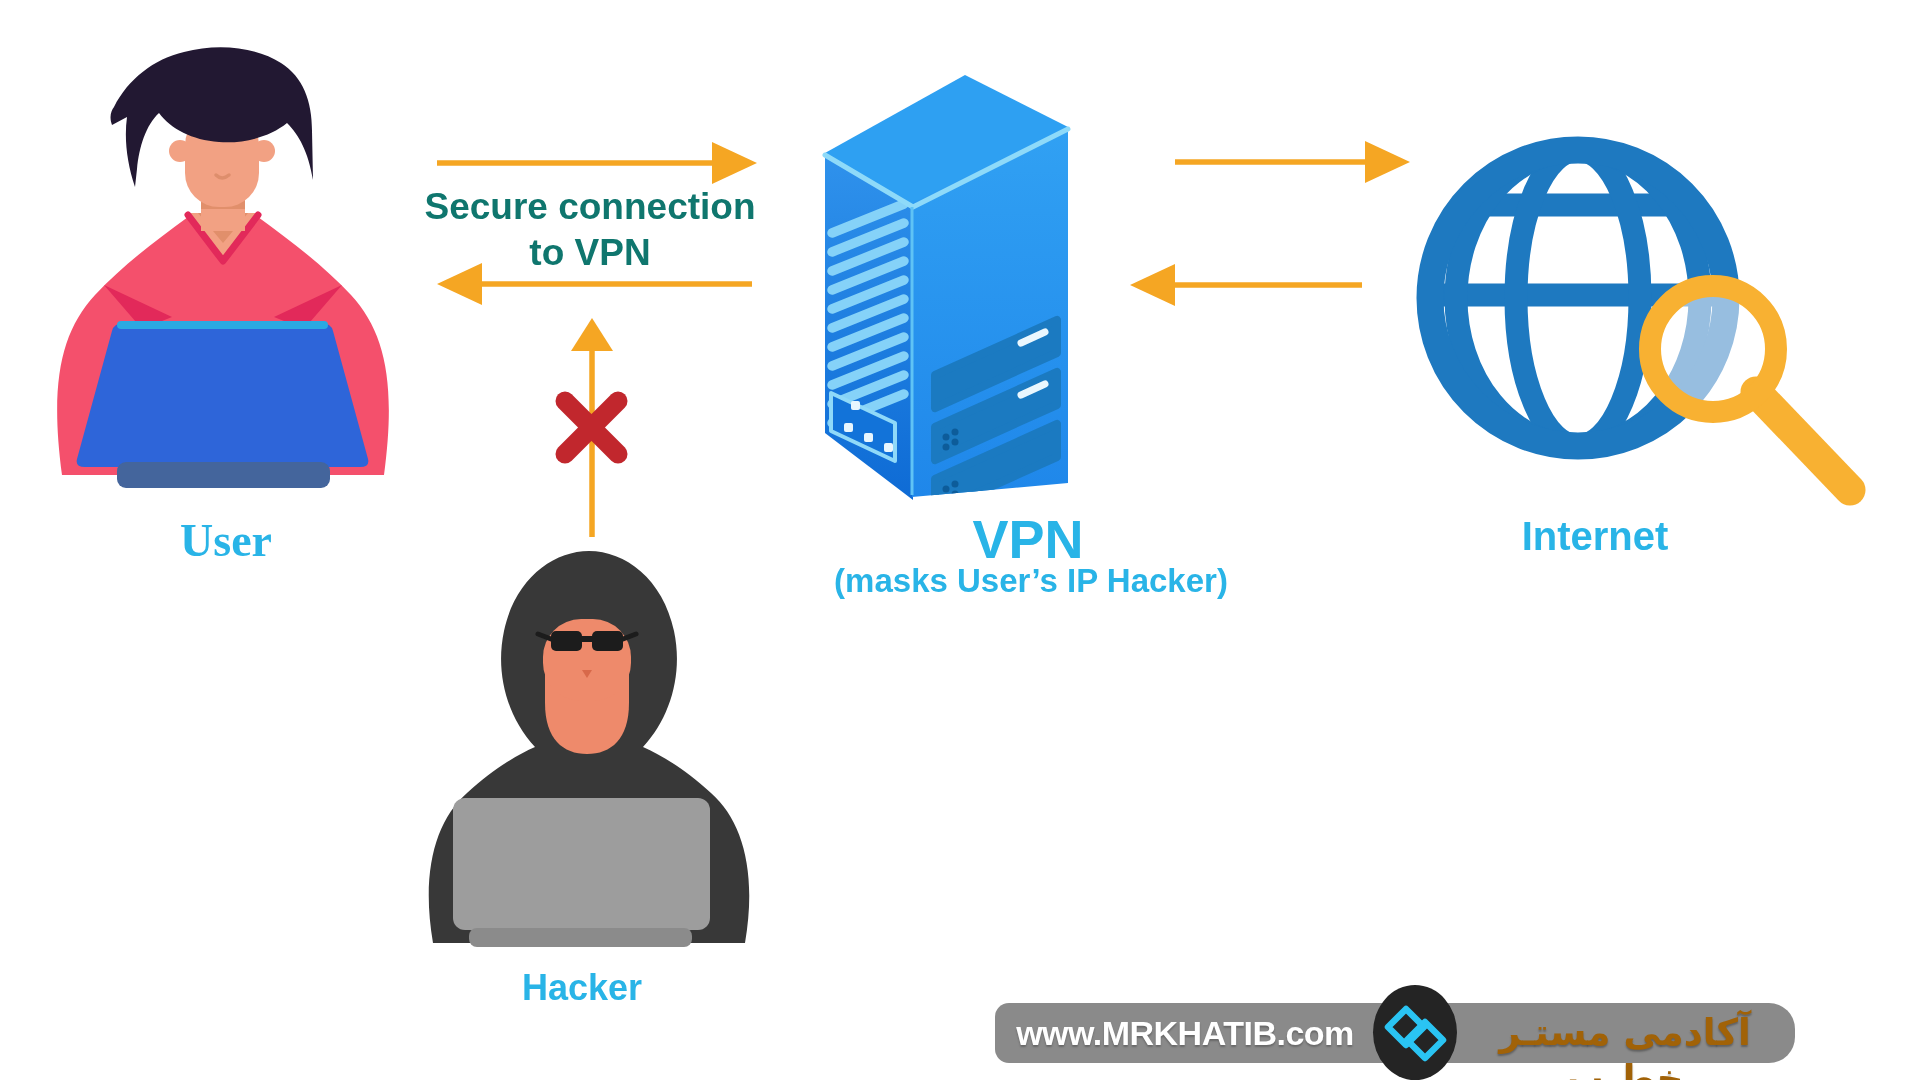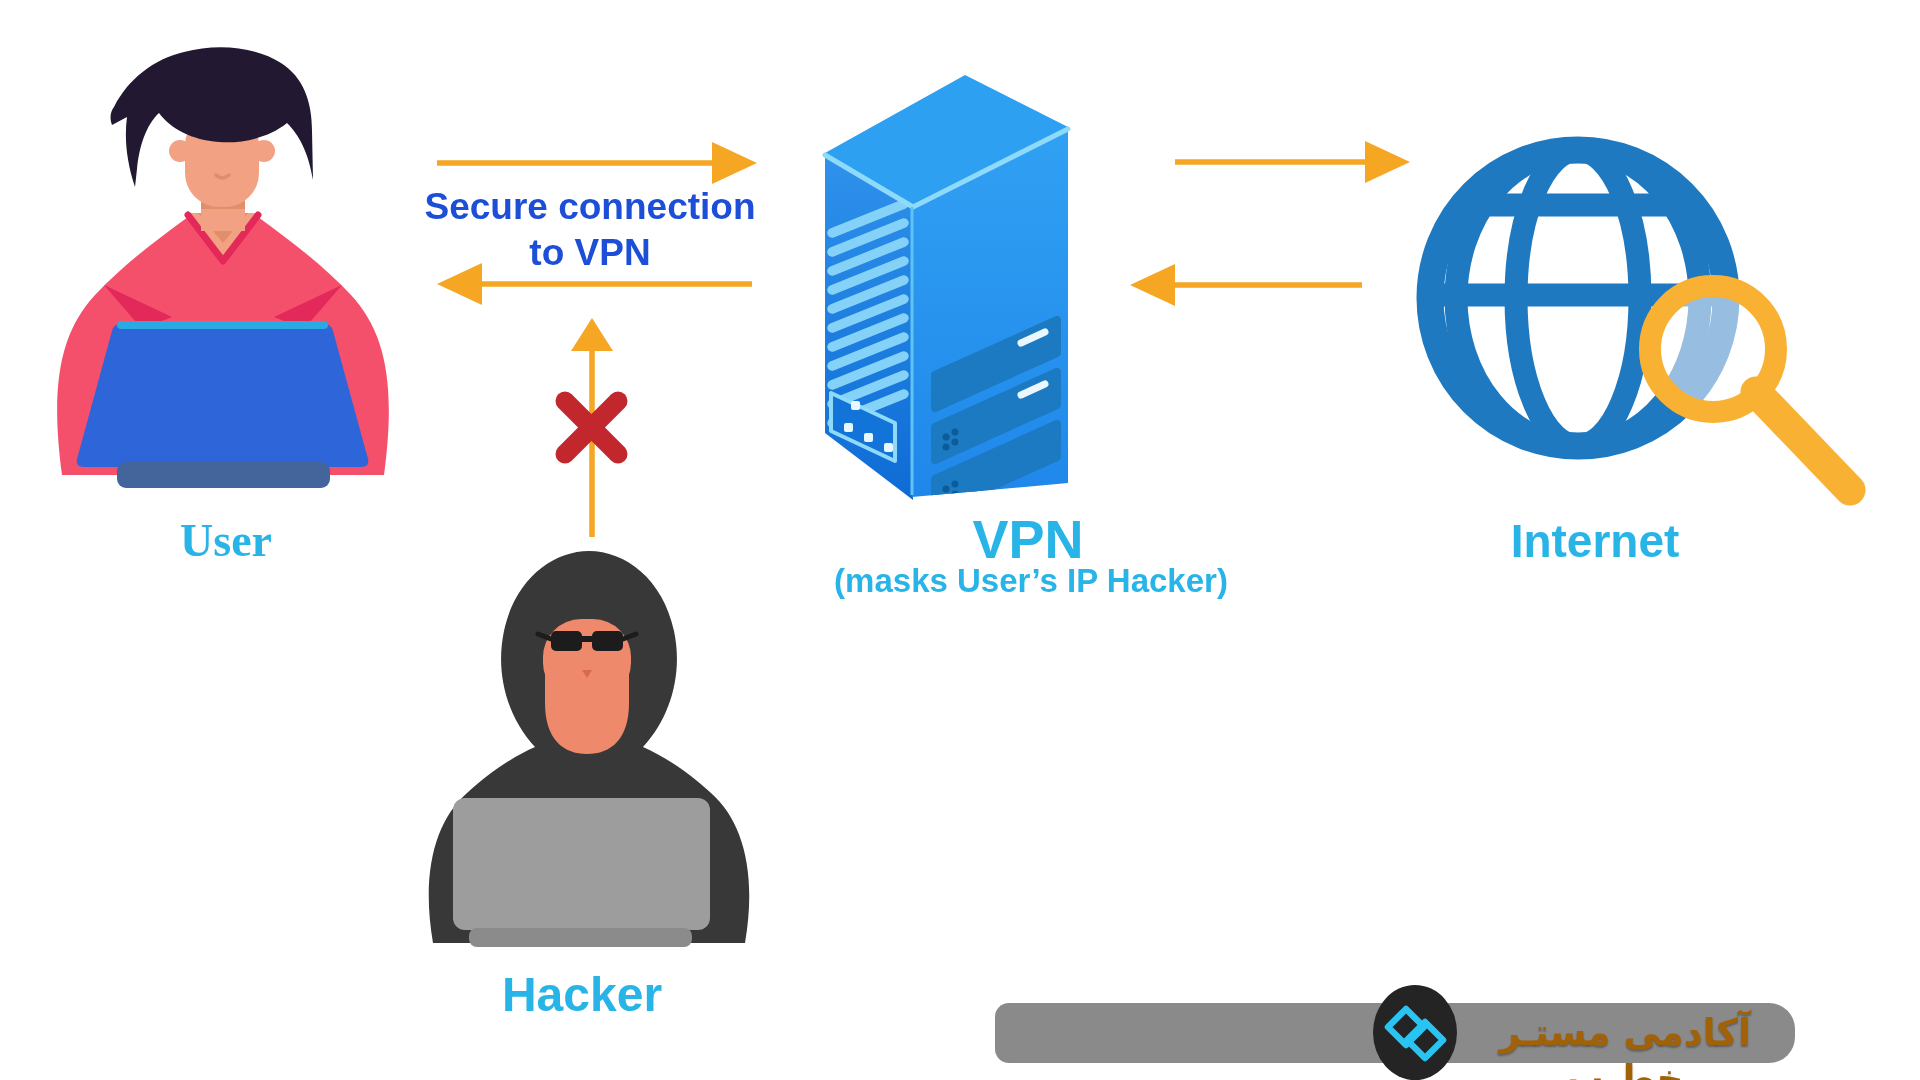--- a/index.html
+++ b/index.html
@@ -2,21 +2,21 @@
 <html lang="en"><head>
 <meta charset="utf-8">
 <title>VPN Diagram</title>
 <style>
   html,body{margin:0;padding:0;background:#ffffff;}
   #canvas{position:relative;width:1920px;height:1080px;background:#ffffff;overflow:hidden;
           font-family:"Liberation Sans",sans-serif;}
   .abs{position:absolute;}
   .node-label{position:absolute;color:#29B4E7;font-weight:bold;text-align:center;
               font-family:"Liberation Sans",sans-serif;}
-  .conn-text{position:absolute;color:#1d4ed8;font-weight:bold;text-align:center;
+  .conn-text{position:absolute;color:#0f766e;font-weight:bold;text-align:center;
              font-size:37px;line-height:46px;}
   .wm-bar{position:absolute;left:995px;top:1003px;width:800px;height:60px;background:#8A8A8A;
           border-radius:14px 26px 26px 14px;}
   .wm-url{position:absolute;left:1000px;top:1013px;width:370px;height:40px;color:#ffffff;
           font-weight:bold;font-size:34px;line-height:40px;text-align:center;letter-spacing:-0.5px;
           text-shadow:0 2px 2px rgba(0,0,0,0.25);}
   .wm-circle{position:absolute;left:1373px;top:985px;width:84px;height:95px;background:#242424;
              border-radius:50%;}
   .wm-brand{position:absolute;left:1465px;top:1010px;width:320px;height:46px;color:#a16207;
             font-weight:bold;font-size:37px;line-height:46px;text-align:center;direction:rtl;
@@ -153,21 +153,21 @@
       <line x1="34" y1="175" x2="322" y2="175" stroke-width="23"></line>
       <ellipse cx="178" cy="178" rx="62" ry="148" stroke-width="23"></ellipse>
       <ellipse cx="178" cy="178" rx="122" ry="148" stroke-width="23"></ellipse>
       <circle cx="178" cy="178" r="148" stroke-width="27"></circle>
     </g>
     <g>
       <line x1="356" y1="272" x2="450" y2="370" stroke="#F8B132" stroke-width="31" stroke-linecap="round"></line>
       <circle cx="313" cy="229" r="63" fill="none" stroke="#F8B132" stroke-width="22"></circle>
     </g>
   </svg>
-  <div class="node-label" style="left:1445px;top:514px;width:300px;font-size:46px;">Internet</div>
+  <div class="node-label" style="left:1445px;top:514px;width:300px;font-size:40px;">Internet</div>
 
   <svg class="abs" style="left:405px;top:543px;" width="375" height="410" viewBox="0 0 375 410">
 
     <path d="M 28,400 C 16,330 30,278 62,250 C 88,226 112,212 130,204
              C 102,174 90,130 99,88 C 110,36 148,8 184,8 C 220,8 258,36 269,88
              C 278,130 266,174 238,204 C 256,212 280,226 306,250 C 338,278 352,330 340,400 Z" fill="#383838"></path>
 
     <path d="M 140,108 L 224,108 L 224,160 C 224,196 206,211 182,211 C 158,211 140,196 140,160 Z" fill="#EE8A6B"></path>
     <rect x="138" y="76" width="88" height="82" rx="38" fill="#EE8A6B"></rect>
 
@@ -177,21 +177,21 @@
       <rect x="176" y="93" width="12" height="6" fill="#1C1C1C"></rect>
       <rect x="146" y="88" width="31" height="20" rx="5" fill="#1C1C1C"></rect>
       <rect x="187" y="88" width="31" height="20" rx="5" fill="#1C1C1C"></rect>
     </g>
 
     <path d="M 177,127 L 187,127 L 182,135 Z" fill="#D8694A"></path>
 
     <rect x="48" y="255" width="257" height="132" rx="12" fill="#9D9D9D"></rect>
     <rect x="64" y="385" width="223" height="19" rx="8" fill="#8B8B8B"></rect>
   </svg>
-  <div class="node-label" style="left:457px;top:967px;width:250px;font-size:48px;">Hacker</div>
+  <div class="node-label" style="left:457px;top:967px;width:250px;font-size:36px;">Hacker</div>
 
   <svg class="abs" style="left:0;top:0;" width="1920" height="1080" viewBox="0 0 1920 1080">
     <g stroke="#F5A623" stroke-width="5.5" fill="#F5A623">
 
       <g>
         <line x1="437" y1="163" x2="714" y2="163"></line>
         <polygon points="712,142 757,163 712,184" stroke="none"></polygon>
       </g>
 
       <g>
@@ -220,20 +220,21 @@
       <line x1="618" y1="401" x2="565" y2="454"></line>
     </g>
   </svg>
 
   <div class="conn-text" style="left:400px;top:184px;width:380px;">
     <div>Secure connection</div>
     <div>to VPN</div>
   </div>
 
   <div class="wm-bar"></div>
+  <div class="wm-url">www.MRKHATIB.com</div>
   <div class="wm-circle"></div>
   <svg class="abs" style="left:1373px;top:985px;" width="84" height="95" viewBox="0 0 84 95">
     <g fill="none" stroke="#2AC4F3" stroke-width="6.5" stroke-linejoin="round">
       <path d="M 15,42 L 33,24 L 51,42 L 33,60 Z"></path>
       <path d="M 34,55 L 52,37 L 70,55 L 52,73 Z"></path>
     </g>
   </svg>
   <div class="wm-brand" dir="rtl">آکادمی مستـر خطیب</div>
 
 </div>

